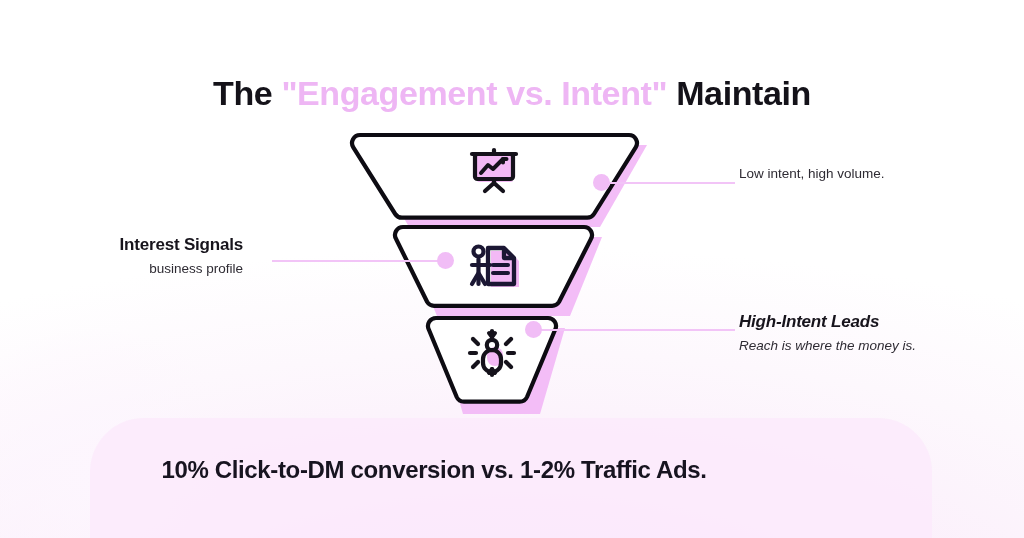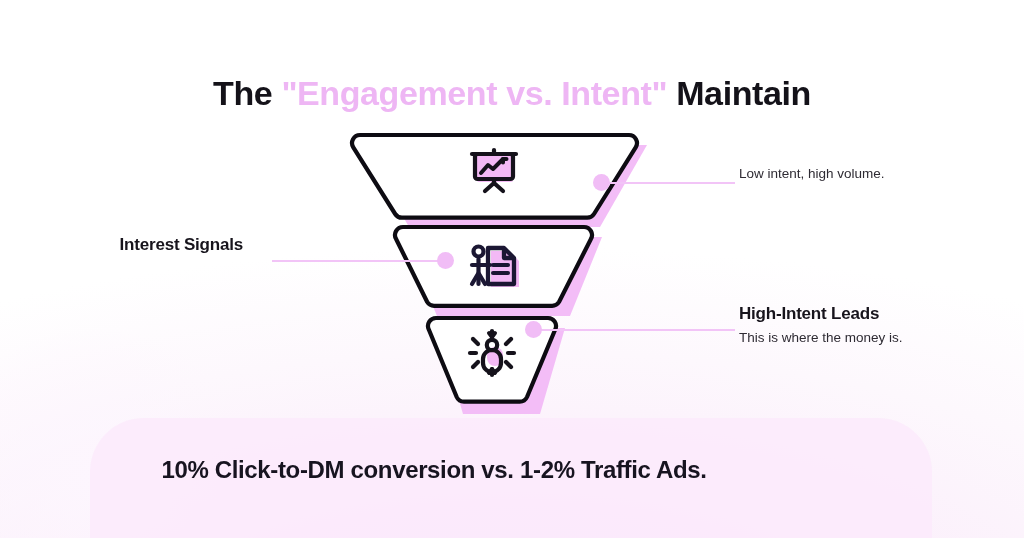--- a/index.html
+++ b/index.html
@@ -170,23 +170,24 @@
   <div class="conn-line" style="left:541px; top:329px; width:194px;"></div>
   <div class="conn-dot" style="left:525px; top:321px;"></div>
 
   <div class="label-block label-right" style="left:739px; top:160px; width:250px;">
     <div class="lbl-sub">Low intent, high volume.</div>
   </div>
 
   <div class="label-block label-left" style="left:8px; top:235px; width:235px;">
     <div class="lbl-title">Interest Signals</div>
     <div class="lbl-sub">
+      <div>business profile</div>
     </div>
   </div>
 
-  <div class="label-block label-right" style="left:739px; top:304px; width:250px;">
+  <div class="label-block label-right" style="left:739px; top:312px; width:250px;font-style:italic;">
     <div class="lbl-title">High-Intent Leads</div>
-    <div class="lbl-sub">This is where the money is.</div>
+    <div class="lbl-sub">Reach is where the money is.</div>
   </div>
 
   <div class="footer">10% Click-to-DM conversion vs. 1-2% Traffic Ads.</div>
 
 </div>
 
 </body></html>

